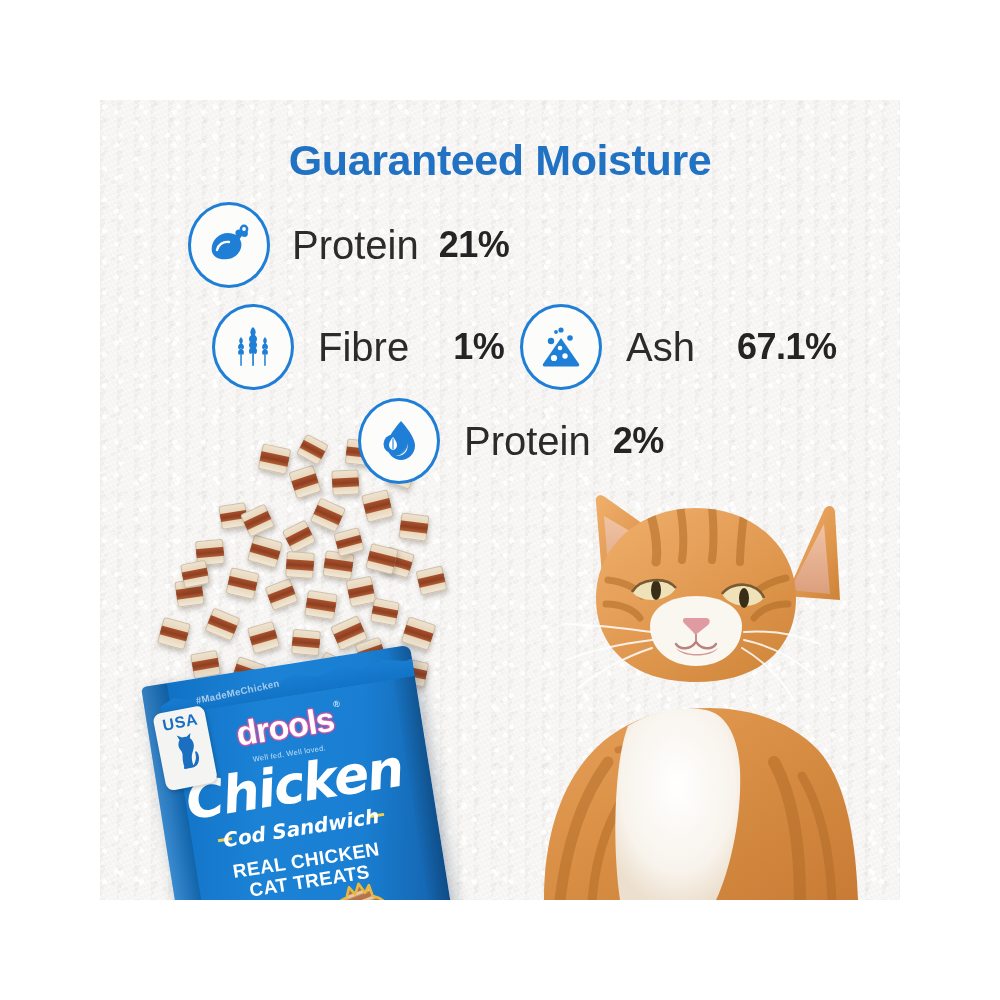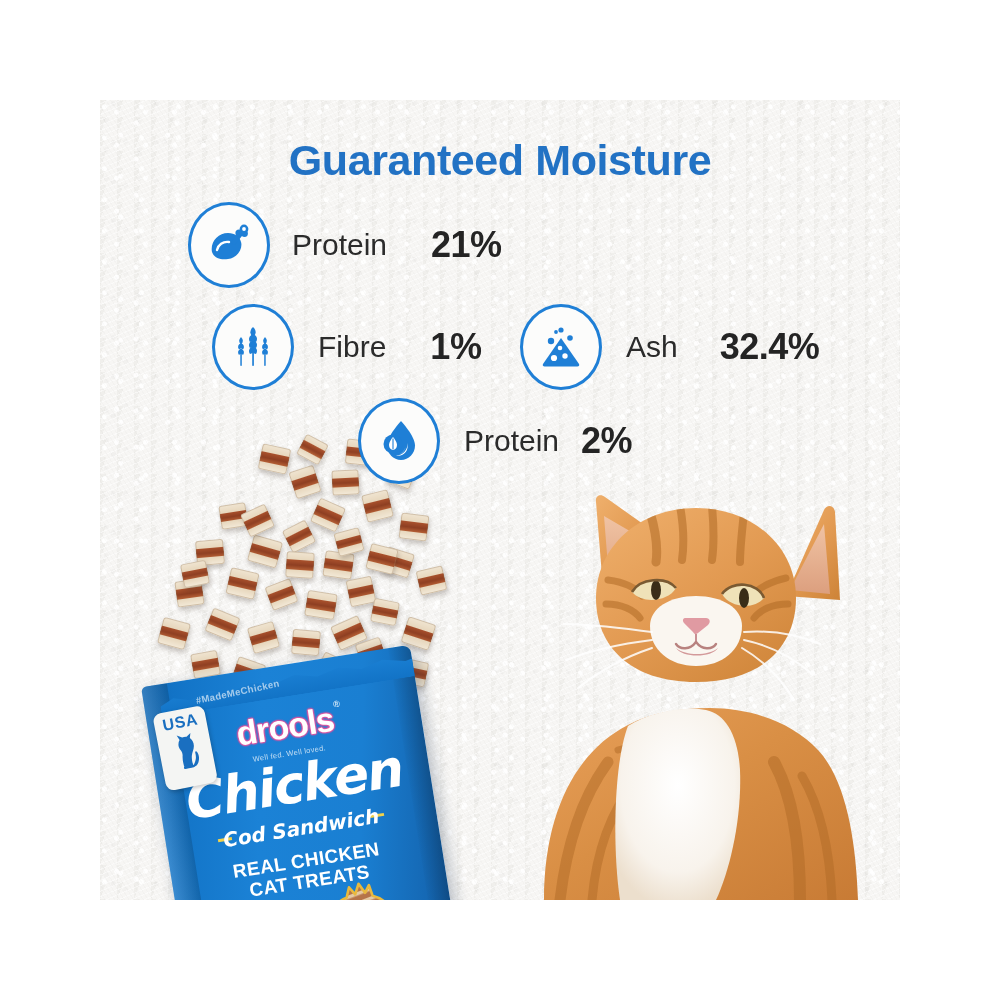--- a/index.html
+++ b/index.html
@@ -84,35 +84,35 @@
     border-radius: 50%;
     background: #fcfcfb;
     display: flex;
     align-items: center;
     justify-content: center;
     flex: none;
   }
   .badge svg { display: block; }
 
   .nlabel {
-    font-size: 30px;
+    font-size: 40px;
     color: #2b2b2b;
     font-weight: 400;
     white-space: nowrap;
   }
   .nvalue {
     font-size: 36px;
     color: #242424;
     font-weight: 700;
     white-space: nowrap;
     letter-spacing: -0.5px;
   }
 
   .p  .nlabel { margin-left: 22px; }
-  .p  .nvalue { margin-left: 44px; }
+  .p  .nvalue { margin-left: 20px; }
   .ft .nlabel { margin-left: 24px; }
   .ft .nvalue { margin-left: 40px; }
   .fb .nlabel { margin-left: 24px; }
   .fb .nvalue { margin-left: 44px; }
   .ash .nlabel{ margin-left: 24px; }
   .ash .nvalue{ margin-left: 42px; }
   .mo .nlabel { margin-left: 24px; }
   .mo .nvalue { margin-left: 22px; }
 
   
@@ -387,21 +387,21 @@
           <circle cx="18" cy="36" r="3.1" fill="#ffffff"></circle>
           <circle cx="29" cy="34" r="2.7" fill="#ffffff"></circle>
           <circle cx="24" cy="26" r="2.3" fill="#ffffff"></circle>
           <circle cx="15" cy="19" r="3.2" fill="#1f7fd6"></circle>
           <circle cx="25" cy="8" r="2.6" fill="#1f7fd6"></circle>
           <circle cx="34" cy="16" r="2.8" fill="#1f7fd6"></circle>
           <circle cx="20" cy="10" r="1.9" fill="#1f7fd6"></circle>
         </svg>
       </div>
       <div class="nlabel">Ash</div>
-      <div class="nvalue">32.4%</div>
+      <div class="nvalue">67.1%</div>
     </div>
 
     <div class="nutri mo">
       <div class="badge">
         <svg width="50" height="50" viewBox="0 0 50 50">
           <path d="M27 5 C27 5 41 20 41 29.5 C41 37.5 34.7 44 27 44 C19.3 44 13 37.5 13 29.5 C13 20 27 5 27 5 Z" fill="#1f7fd6"></path>
           <path d="M32 28 C32 34 27.5 39 21.5 39 C27.5 39 32 34.5 32 28 Z" fill="#ffffff"></path>
           <path d="M33.5 27 C34 33.5 29 39.5 22 39.5 C29.5 41 35 35 33.5 27 Z" fill="#ffffff"></path>
           <circle cx="19" cy="28" r="9.5" fill="#1f7fd6"></circle>
           <path d="M19 21 C19 21 23 25.5 23 29 C23 31.8 21.2 33.8 19 33.8 C16.8 33.8 15 31.8 15 29 C15 25.5 19 21 19 21 Z" fill="#ffffff"></path>

